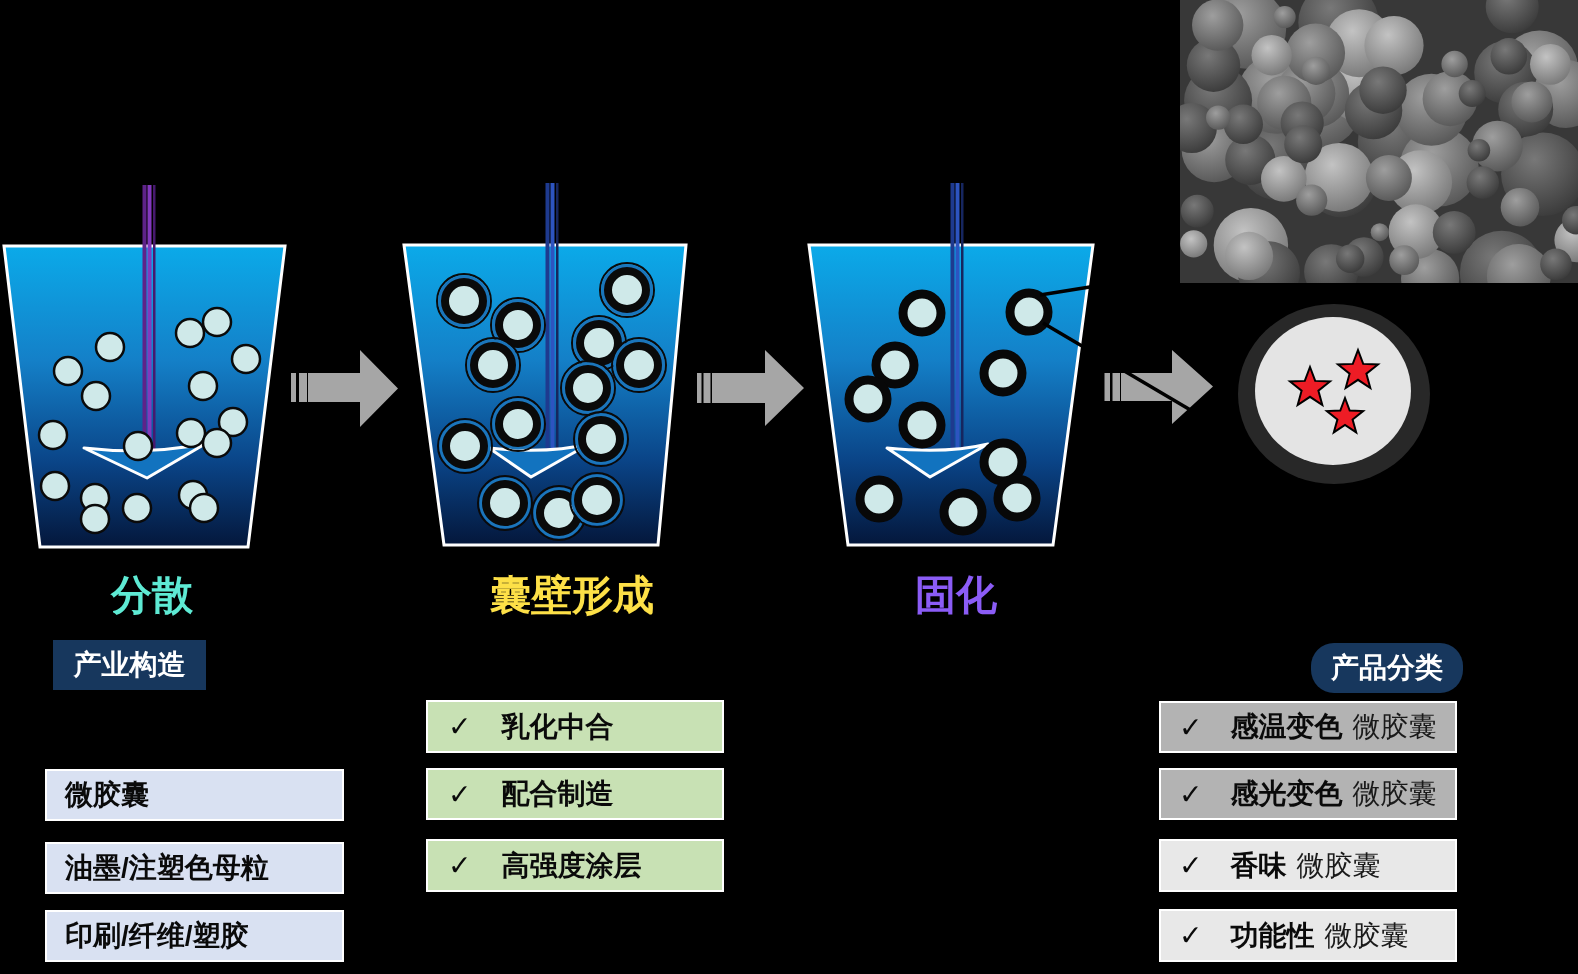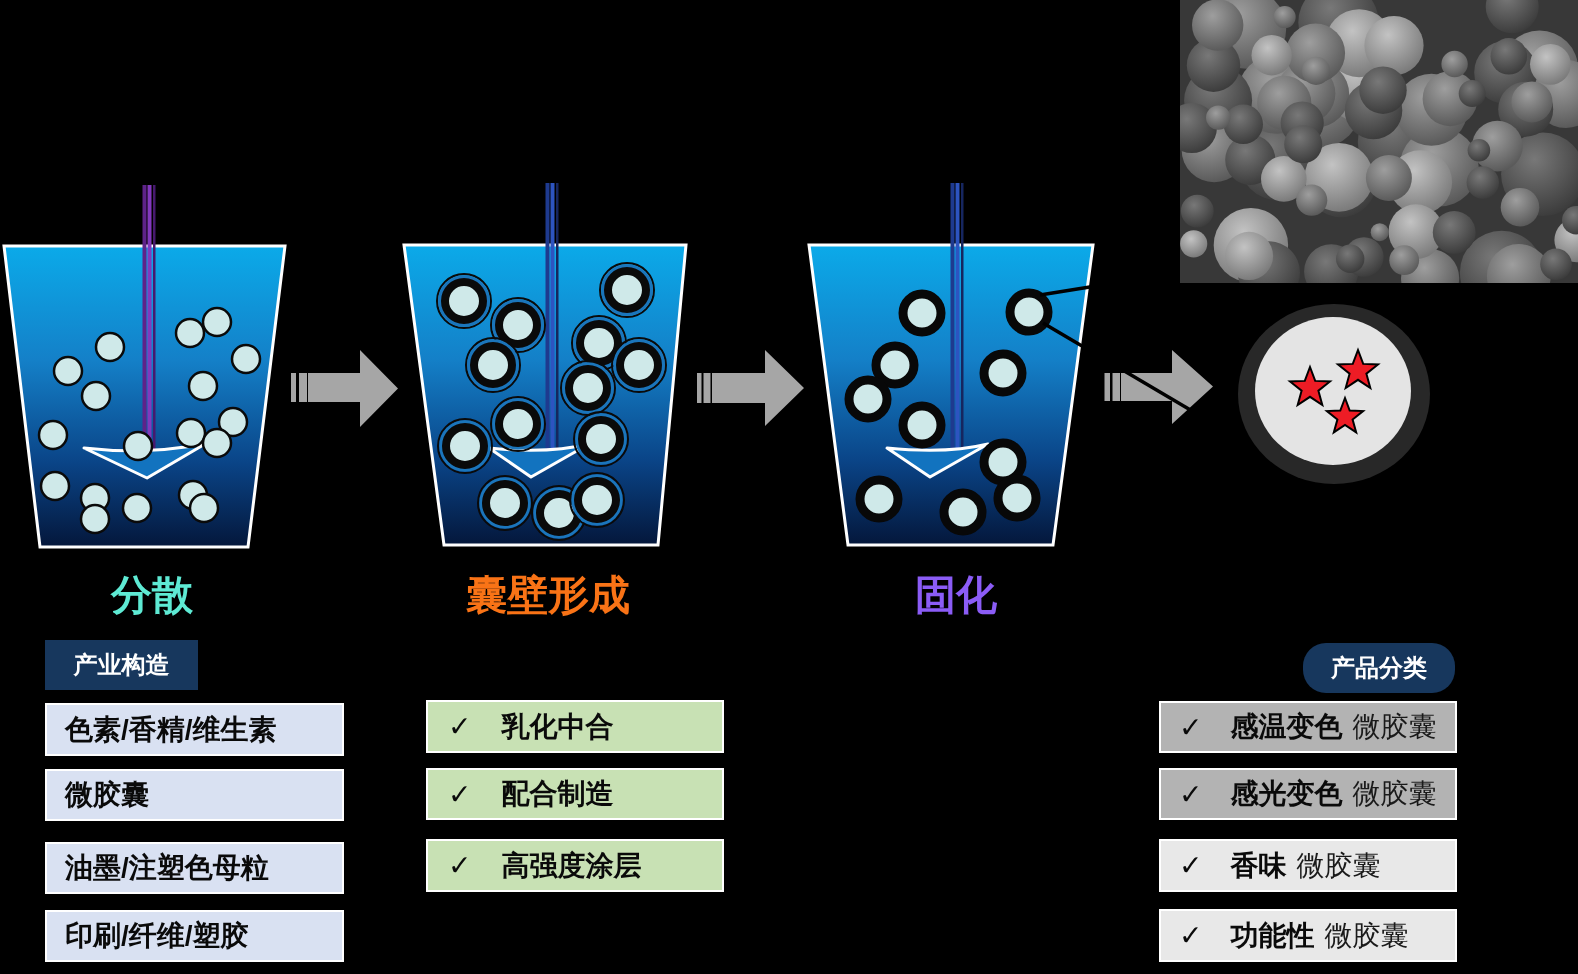--- a/index.html
+++ b/index.html
@@ -2,24 +2,24 @@
 <html><head>
 <meta charset="utf-8">
 <style>
   html,body{margin:0;padding:0;background:#000;}
   #canvas{position:relative;width:1578px;height:974px;background:#000;overflow:hidden;
           font-family:"Liberation Sans","DejaVu Sans",sans-serif;}
   #diagram{position:absolute;left:0;top:0;}
   .stage-title{position:absolute;top:572px;transform:translateX(-50%);
                font-size:41px;font-weight:700;white-space:nowrap;line-height:46px;}
   .t1{left:152px;color:#5eead4;}
-  .t2{left:548px;color:#f97316;}
+  .t2{left:572px;color:#fde047;}
   .t3{left:956px;color:#8b5cf6;}
-  .hdr{position:absolute;background:#17375D;color:#FFF;font-size:24px;font-weight:700;
-       display:flex;align-items:center;justify-content:center;white-space:nowrap;}
+  .hdr{position:absolute;background:#17375D;color:#FFF;font-size:28px;font-weight:700;
+       display:flex;align-items:center;justify-content:center;white-space:nowrap;margin-left:8px;}
   .h1{left:45px;top:640px;width:153px;height:50px;}
   .h2{left:467px;top:639px;width:153px;height:51px;}
   .h3{left:1303px;top:643px;width:152px;height:50px;border-radius:23px;}
   .item{position:absolute;border:2px solid #FFF;box-sizing:border-box;display:flex;
         align-items:center;font-size:28px;color:#0A0A0A;white-space:nowrap;}
   .lav{left:45px;width:299px;height:53px;background:#D9E1F2;padding-left:18px;font-weight:700;}
   .grn{left:426px;width:298px;height:53px;background:#C8E1B4;padding-left:20px;font-weight:700;}
   .gry{left:1159px;width:298px;height:52px;padding-left:18px;}
   .gd{background:#B3B3B3;}
   .gl{background:#E8E8E8;}
@@ -270,23 +270,20 @@
     </g>
   </svg>
 
   <div class="stage-title t1">分散</div>
   <div class="stage-title t2">囊壁形成</div>
   <div class="stage-title t3">固化</div>
 
   <div class="hdr h1">产业构造</div>
   <div class="hdr h3">产品分类</div>
 
-  <div class="item lav" style="top:703px">
-    <span>色素/香精/维生素</span>
-    </div>
   <div class="item lav" style="top:769px;height:52px">
     <span>微胶囊</span>
     </div>
   <div class="item lav" style="top:842px;height:52px">
     <span>油墨/注塑色母粒</span>
     </div>
   <div class="item lav" style="top:910px;height:52px">
     <span>印刷/纤维/塑胶</span>
     </div>
 

